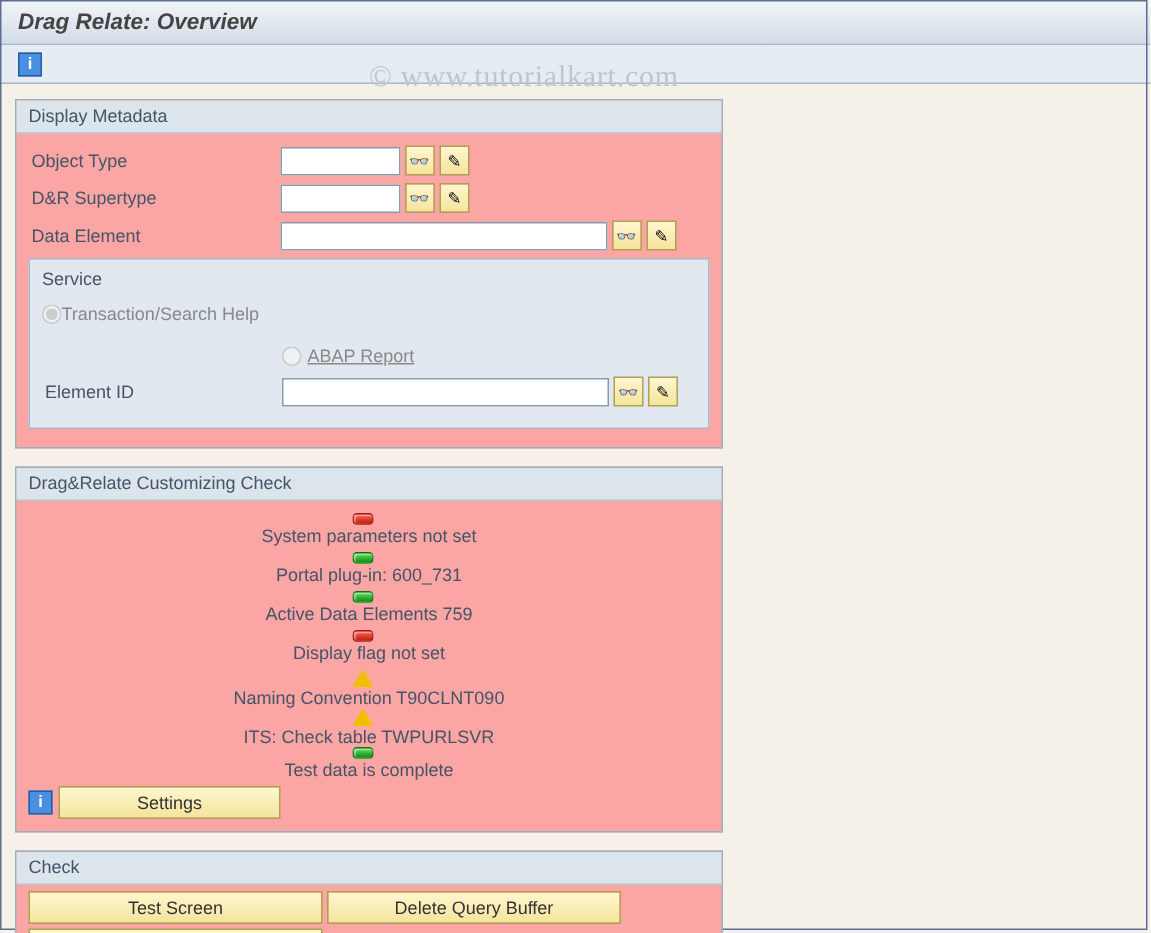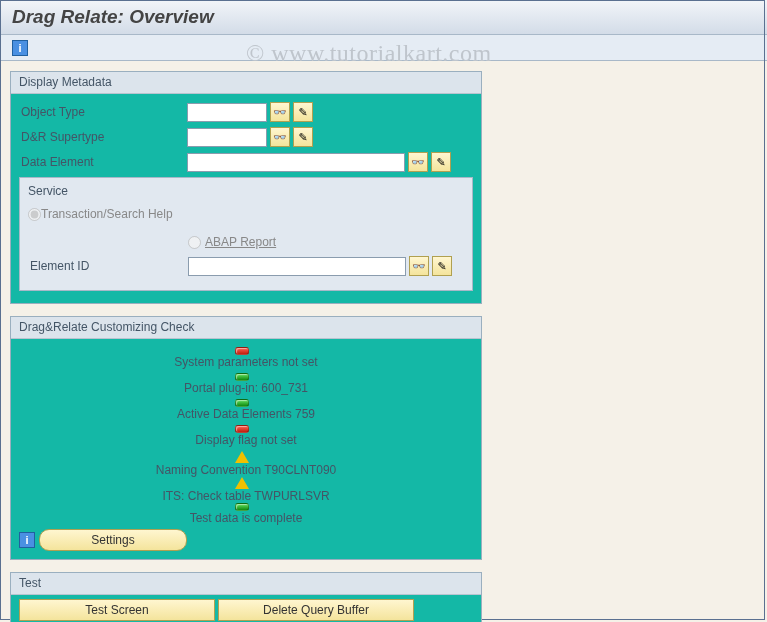--- a/index.html
+++ b/index.html
@@ -9,21 +9,21 @@
     background: #fff;
     width: 767px;
     height: 622px;
     position: relative;
     overflow: hidden;
   }
   .title-bar {
     background: linear-gradient(#F2F5F9, #D3DCE8);
     border-bottom: 1px solid #A8B8C8;
     padding: 6px 12px;
-    font-size: 19px;
+    font-size: 15px;
     font-weight: bold;
     font-style: italic;
     color: #444;
   }
   .toolbar {
     background: #E5ECF4;
     border-bottom: 1px solid #A8B8C8;
     padding: 4px 12px;
     height: 26px;
     display: flex;
@@ -41,21 +41,21 @@
     align-items: center;
     justify-content: center;
     cursor: pointer;
   }
   .content {
     padding: 10px;
     background: #F5F1E8;
   }
   .panel {
     border: 1px solid #9AAFBF;
-    background: #14b8a6;
+    background: #fca5a5;
     margin-bottom: 12px;
     width: 472px;
     position: relative;
   }
   .panel-title {
     padding: 3px 8px 4px 8px;
     color: #445566;
     font-size: 12px;
     border-bottom: 1px solid #B8C4D0;
     background: #DCE4EC;
@@ -142,32 +142,32 @@
     cursor: pointer;
     text-align: center;
     display: inline-block;
   }
   .settings-row {
     display: flex;
     align-items: center;
     margin-top: 4px;
   }
   .settings-row .info-icon { margin-right: 4px; }
-  .settings-btn { width: 148px; border-radius: 10px; }
+  .settings-btn { width: 148px; }
   .test-grid {
     display: grid;
     grid-template-columns: 196px 196px;
     gap: 3px;
   }
   .test-grid .btn { width: 100%; }
   .watermark {
     position: absolute;
     top: 40px;
     left: 246px;
-    font-size: 24px;
+    font-size: 20px;
     color: #BFC5CC;
     font-family: Georgia, serif;
     pointer-events: none;
     letter-spacing: 0.5px;
   }
   .outer-border {
     position: absolute;
     top: 0; left: 0;
     width: 765px; height: 620px;
     border: 1px solid #5A7090;
@@ -266,21 +266,21 @@
           <span class="status-text">Test data is complete</span>
         </div>
         <div class="settings-row">
         <span class="info-icon">i</span>
         <span class="btn settings-btn">Settings</span>
       </div>
     </div>
   </div>
 
   <div class="panel">
-    <div class="panel-title">Test</div>
+    <div class="panel-title">Check</div>
     <div class="panel-body">
       <div class="test-grid">
         <span class="btn">Test Screen</span>
         <span class="btn">Delete Query Buffer</span>
         <span class="btn">Delete Test Data</span>
       </div>
     </div>
   </div>
 
 </div>

